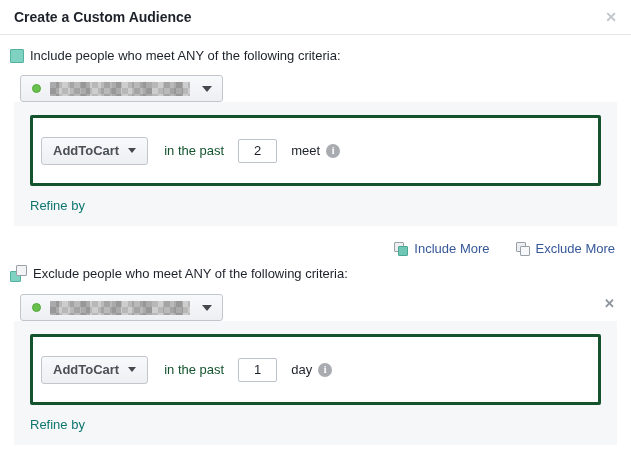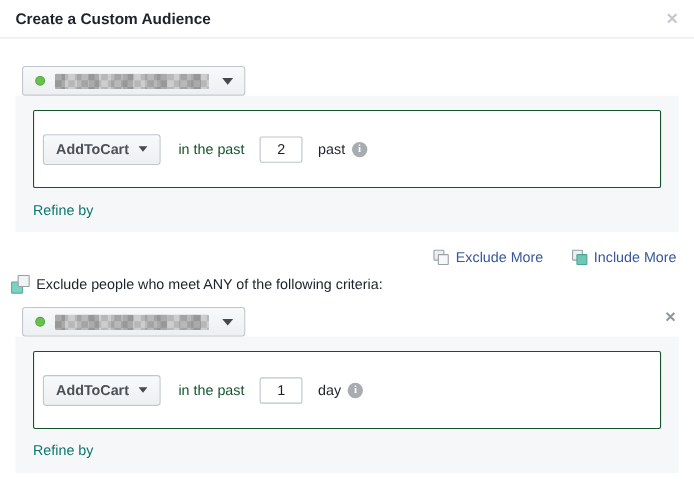--- a/index.html
+++ b/index.html
@@ -69,21 +69,21 @@
   }
   .caret {
     width:0; height:0; border-left:5px solid transparent; border-right:5px solid transparent;
     border-top:6px solid #45494f; flex:0 0 auto;
   }
   .remove-x { color:#8d949e; font-size:13px; font-weight:bold; cursor:pointer; padding:2px 2px; }
 
   
   .panel { background:#f6f7f9; margin-top:0; padding:13px 16px 13px 16px; }
   .inner-box {
-    background:#fff; border:1px solid #14532d; border-radius:2px;
+    background:#fff; border:3px solid #14532d; border-radius:2px;
     height:71px; display:flex; align-items:center; padding:0 10px 0 8px;
   }
   .rule-row { display:flex; align-items:center; width:100%; }
   .event-btn {
     display:inline-flex; align-items:center; height:28px; padding:0 11px;
     background:linear-gradient(#f8f9fb,#edeff2);
     border:1px solid #c2c6cc; border-radius:3px; cursor:pointer;
     font-weight:bold; color:#4b4f56; font-size:13px;
   }
   .event-btn .caret { margin-left:9px; border-top-width:5px; border-left-width:4px; border-right-width:4px; }
@@ -117,60 +117,64 @@
 <div class="dialog">
 
   <div class="dlg-header">
     <div class="dlg-title">Create a Custom Audience</div>
     <div class="dlg-close">✕</div>
   </div>
 
   <div class="dlg-body">
 
     <div>
+      <div class="criteria-heading">
+        <span class="sq-include"></span>
+        <span class="label">Include people who meet ANY of the following criteria:</span>
+      </div>
 
       <div class="selector-row">
         <div class="pixel-dropdown">
           <span class="online-dot"></span>
           <span class="redacted"></span>
           <span class="caret"></span>
         </div>
       </div>
 
       <div class="panel">
         <div class="inner-box">
           <div class="rule-row">
             <div class="event-btn">
               <span>AddToCart</span>
               <span class="caret"></span>
             </div>
             <span class="connector">in the past</span>
             <input class="window-input" value="2" style="">
-            <span class="unit">past</span>
+            <span class="unit">meet</span>
             <span class="info-icon">i</span>
           </div>
         </div>
         <a class="refine">Refine by</a>
       </div>
     </div>
 
     <div class="actions-row">
+      <div class="action-link">
+        <span class="sq-more teal">
+          <span class="back"></span>
+            <span class="front"></span>
+        </span>
+        <span class="txt">Include More</span>
+      </div>
       <div class="action-link">
         <span class="sq-more gray">
           <span class="back"></span>
             <span class="front"></span>
         </span>
         <span class="txt">Exclude More</span>
-      </div>
-      <div class="action-link">
-        <span class="sq-more teal">
-          <span class="back"></span>
-            <span class="front"></span>
-        </span>
-        <span class="txt">Include More</span>
       </div>
     </div>
 
     <div class="exclude-block">
       <div class="criteria-heading">
         <span class="sq-overlap">
           <span class="back"></span>
             <span class="front"></span>
         </span>
         <span class="label">Exclude people who meet ANY of the following criteria:</span>

